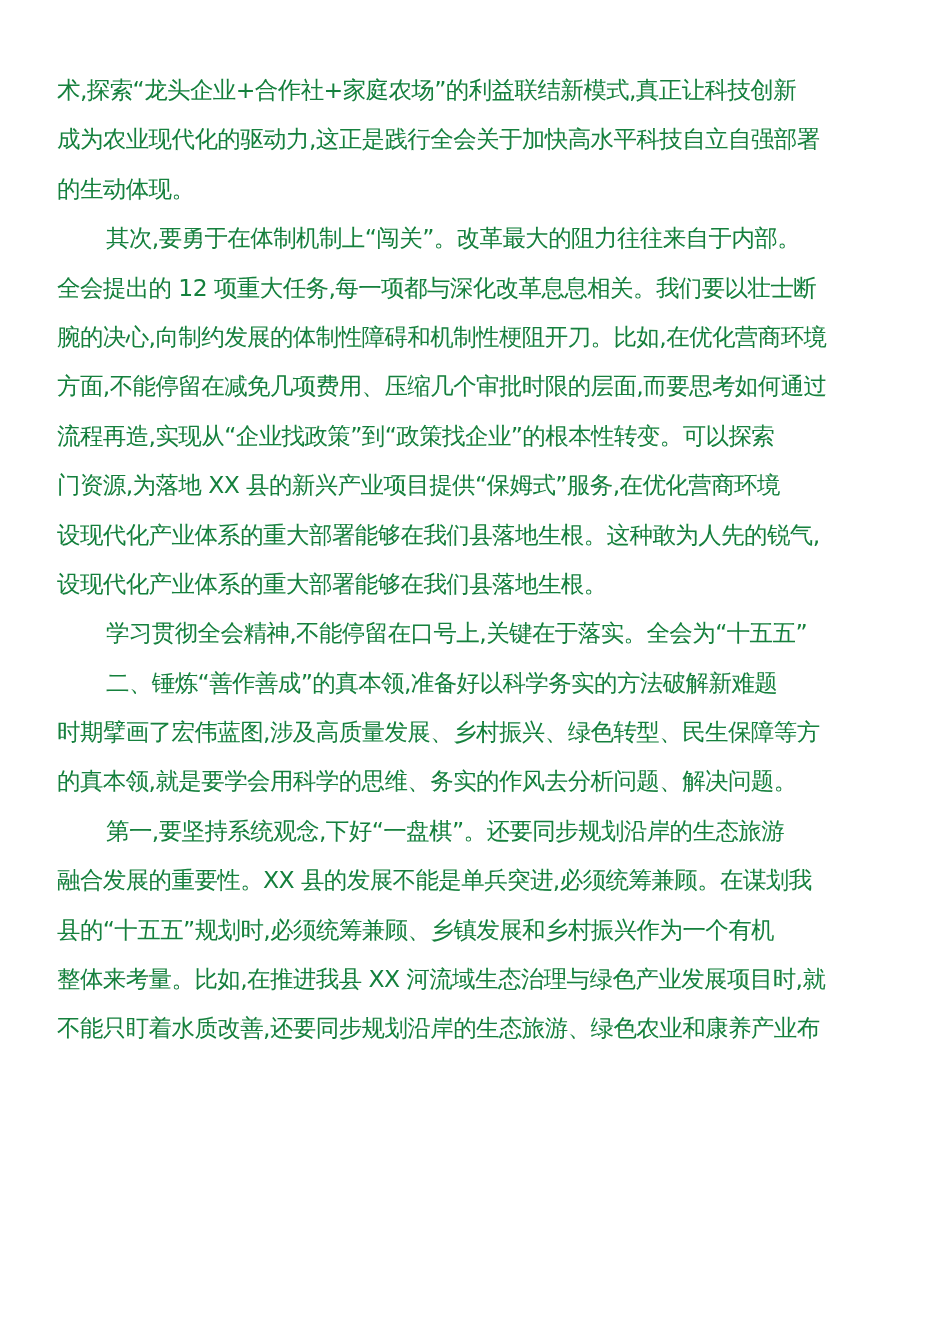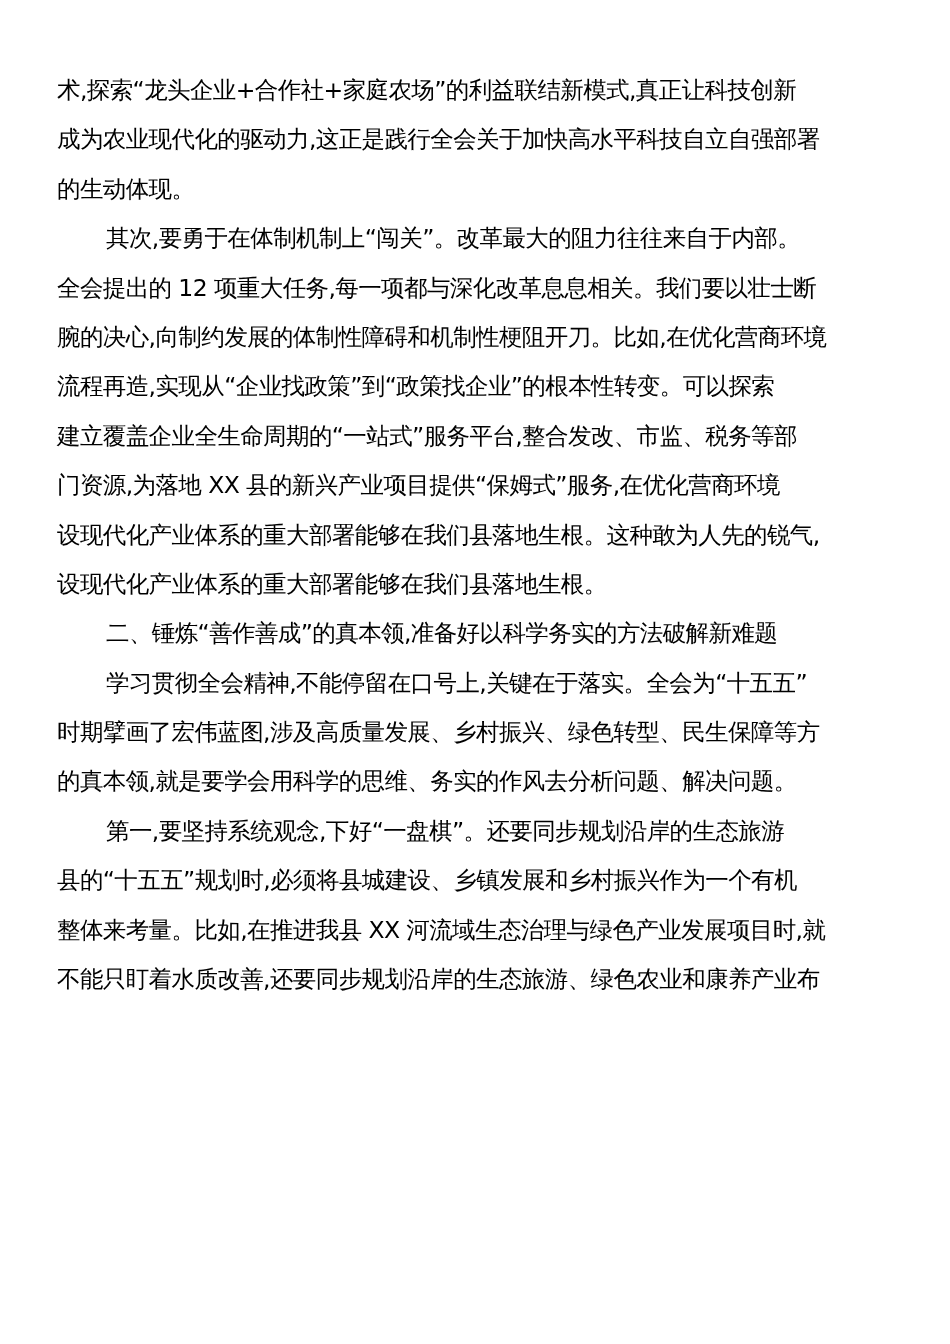--- a/index.html
+++ b/index.html
@@ -1,41 +1,42 @@
 <!DOCTYPE html>
 <html><head>
 <meta charset="utf-8">
 <style>
   html, body { margin: 0; padding: 0; background: #ffffff; }
   body { width: 950px; height: 1344px; position: relative; overflow: hidden; }
   .page {
     position: absolute; left: 57px; top: 66px; width: 838px;
     font-family: "DejaVu Sans", "Liberation Sans", sans-serif;
-    font-size: 23.5px; line-height: 49.4px; color: #000000;
+    font-size: 23.5px; line-height: 49.4px; color: #15803d;
     letter-spacing: -0.6px;
   }
   .line { white-space: nowrap; height: 49.4px; overflow: visible; }
   .indent { padding-left: 49px; }
 </style>
 </head>
 <body>
 
 <div class="page">
   <div class="line">术,探索“龙头企业+合作社+家庭农场”的利益联结新模式,真正让科技创新</div>
   <div class="line">成为农业现代化的驱动力,这正是践行全会关于加快高水平科技自立自强部署</div>
   <div class="line">的生动体现。</div>
   <div class="line indent">其次,要勇于在体制机制上“闯关”。改革最大的阻力往往来自于内部。</div>
   <div class="line">全会提出的 12 项重大任务,每一项都与深化改革息息相关。我们要以壮士断</div>
   <div class="line">腕的决心,向制约发展的体制性障碍和机制性梗阻开刀。比如,在优化营商环境</div>
+  <div class="line">方面,不能停留在减免几项费用、压缩几个审批时限的层面,而要思考如何通过</div>
   <div class="line">流程再造,实现从“企业找政策”到“政策找企业”的根本性转变。可以探索</div>
-  <div class="line">建立覆盖企业全生命周期的“一站式”服务平台,整合发改、市监、税务等部</div>
   <div class="line">门资源,为落地 XX 县的新兴产业项目提供“保姆式”服务,在优化营商环境</div>
   <div class="line">设现代化产业体系的重大部署能够在我们县落地生根。这种敢为人先的锐气,</div>
   <div class="line">设现代化产业体系的重大部署能够在我们县落地生根。</div>
+  <div class="line indent">学习贯彻全会精神,不能停留在口号上,关键在于落实。全会为“十五五”</div>
   <div class="line indent">二、锤炼“善作善成”的真本领,准备好以科学务实的方法破解新难题</div>
-  <div class="line indent">学习贯彻全会精神,不能停留在口号上,关键在于落实。全会为“十五五”</div>
   <div class="line">时期擘画了宏伟蓝图,涉及高质量发展、乡村振兴、绿色转型、民生保障等方</div>
   <div class="line">的真本领,就是要学会用科学的思维、务实的作风去分析问题、解决问题。</div>
   <div class="line indent">第一,要坚持系统观念,下好“一盘棋”。还要同步规划沿岸的生态旅游</div>
-  <div class="line">县的“十五五”规划时,必须将县城建设、乡镇发展和乡村振兴作为一个有机</div>
+  <div class="line">融合发展的重要性。XX 县的发展不能是单兵突进,必须统筹兼顾。在谋划我</div>
+  <div class="line">县的“十五五”规划时,必须统筹兼顾、乡镇发展和乡村振兴作为一个有机</div>
   <div class="line">整体来考量。比如,在推进我县 XX 河流域生态治理与绿色产业发展项目时,就</div>
   <div class="line">不能只盯着水质改善,还要同步规划沿岸的生态旅游、绿色农业和康养产业布</div>
 </div>
 
 </body></html>

